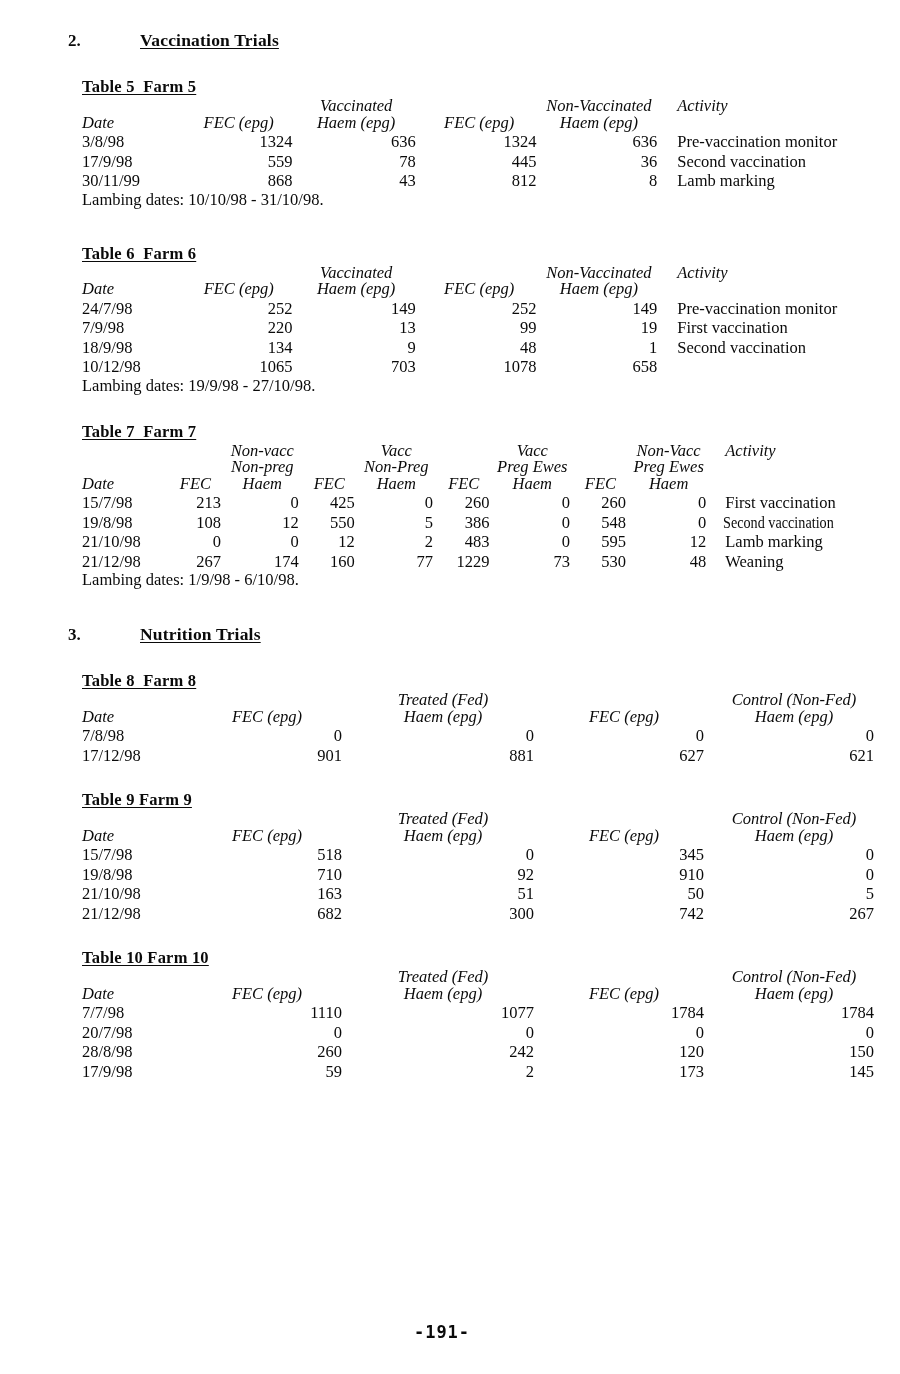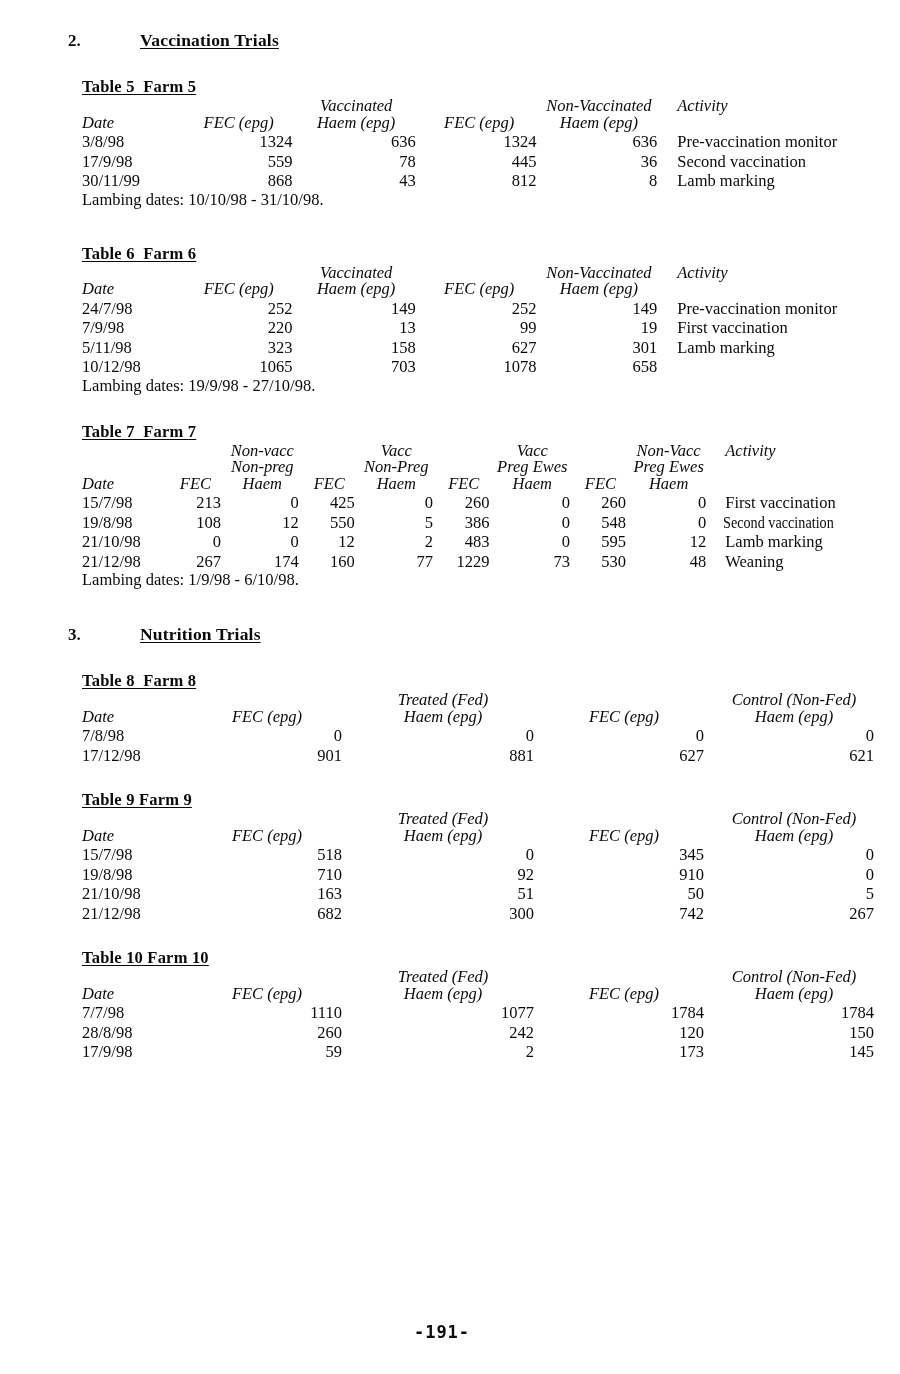--- a/index.html
+++ b/index.html
@@ -245,26 +245,26 @@
       </tr>
       <tr class="row">
         <td class="c-date dt">7/9/98</td>
         <td class="c-n1 num">220</td>
         <td class="c-n2 num">13</td>
         <td class="c-n3 num">99</td>
         <td class="c-n4 num">19</td>
         <td class="c-act act">First vaccination</td>
       </tr>
       <tr class="row">
-        <td class="c-date dt">5/11/98</td>
-        <td class="c-n1 num">323</td>
-        <td class="c-n2 num">158</td>
-        <td class="c-n3 num">627</td>
-        <td class="c-n4 num">301</td>
-        <td class="c-act act">Lamb marking</td>
+        <td class="c-date dt">18/9/98</td>
+        <td class="c-n1 num">134</td>
+        <td class="c-n2 num">9</td>
+        <td class="c-n3 num">48</td>
+        <td class="c-n4 num">1</td>
+        <td class="c-act act">Second vaccination</td>
       </tr>
       <tr class="row">
         <td class="c-date dt">10/12/98</td>
         <td class="c-n1 num">1065</td>
         <td class="c-n2 num">703</td>
         <td class="c-n3 num">1078</td>
         <td class="c-n4 num">658</td>
         <td class="c-act act"></td>
       </tr>
     </tbody>
@@ -487,20 +487,27 @@
         <td class="c-n4 colh">Haem (epg)</td>
       </tr>
       <tr class="row">
         <td class="c-date dt">7/7/98</td>
         <td class="c-n1 num">1110</td>
         <td class="c-n2 num">1077</td>
         <td class="c-n3 num">1784</td>
         <td class="c-n4 num">1784</td>
       </tr>
       <tr class="row">
+        <td class="c-date dt">20/7/98</td>
+        <td class="c-n1 num">0</td>
+        <td class="c-n2 num">0</td>
+        <td class="c-n3 num">0</td>
+        <td class="c-n4 num">0</td>
+      </tr>
+      <tr class="row">
         <td class="c-date dt">28/8/98</td>
         <td class="c-n1 num">260</td>
         <td class="c-n2 num">242</td>
         <td class="c-n3 num">120</td>
         <td class="c-n4 num">150</td>
       </tr>
       <tr class="row">
         <td class="c-date dt">17/9/98</td>
         <td class="c-n1 num">59</td>
         <td class="c-n2 num">2</td>

